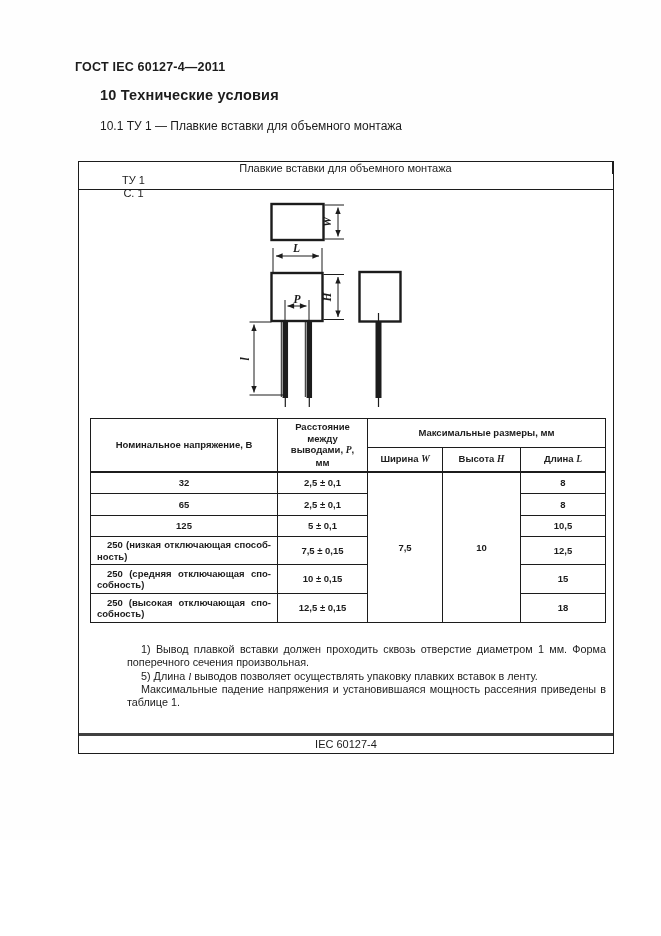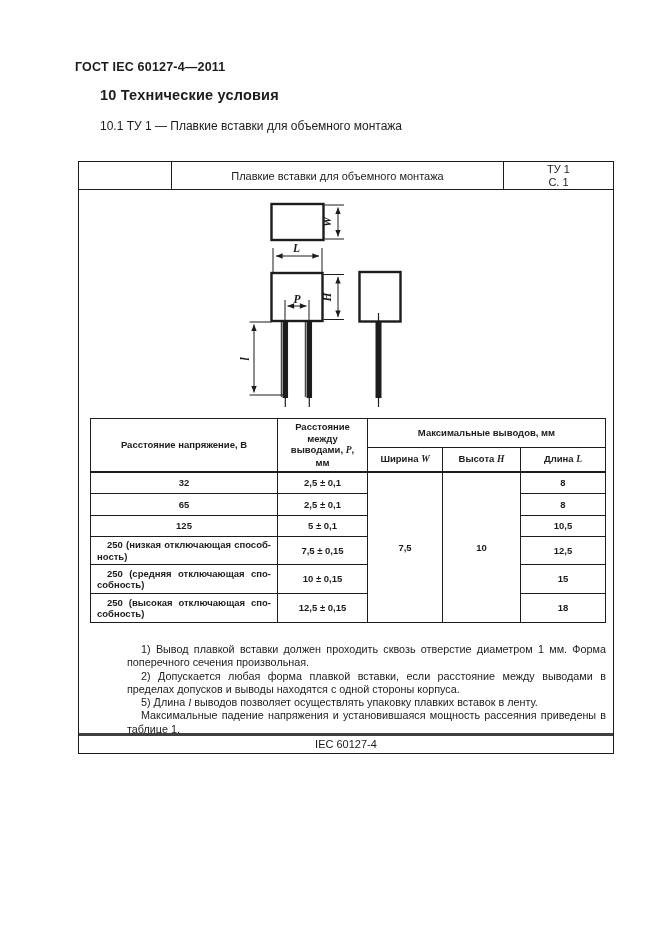--- a/index.html
+++ b/index.html
@@ -8,21 +8,21 @@
     font-family:"Liberation Sans", sans-serif; color:#1c1c1c; overflow:hidden;
   }
   .doc-number { position:absolute; left:75px; top:60px; font-size:12.5px; font-weight:bold; letter-spacing:.2px; }
   .h1 { position:absolute; left:100px; top:87px; font-size:14.5px; font-weight:bold; letter-spacing:.2px; }
   .h2 { position:absolute; left:100px; top:119px; font-size:12px; font-weight:normal; }
 
   .spec-box {
     position:absolute; left:78px; top:161px; width:534px; height:591px;
     border:1.5px solid #1c1c1c; background:#fff;
   }
-  .title-row { position:absolute; top:0; left:0; right:0; height:27px; border-bottom:1.5px solid #1c1c1c; display:flex; }
+  .title-row { position:absolute; top:0; left:0; right:0; height:27px; border-bottom:1.5px solid #1c1c1c; display:flex;flex-direction:column; }
   .title-cell-left { width:92px; border-right:1.5px solid #1c1c1c; }
   .title-cell-main { flex:1; display:flex; align-items:center; justify-content:center; font-size:11px; border-right:1.5px solid #1c1c1c; }
   .title-cell-ref { width:109px; display:flex; flex-direction:column; align-items:center; justify-content:center; font-size:11px; line-height:12.5px; }
 
   .drawing { position:absolute; left:0; top:28px; }
   .dim-label { font-family:"Liberation Serif", serif; font-style:italic; font-weight:bold; font-size:11.5px; fill:#1c1c1c; }
 
   table.spec-table {
     position:absolute; left:11px; top:256px; width:515px;
     border-collapse:collapse; table-layout:fixed; font-size:9.5px;
@@ -126,27 +126,27 @@
       <colgroup>
         <col style="width:187px">
           <col style="width:90px">
           <col style="width:75px">
           <col style="width:78px">
           <col style="width:85px">
       </colgroup>
       <tbody>
           <tr class="hdr1">
         <th rowspan="2" class="thickb">
-          <span>Расстояние напряжение, В</span>
+          <span>Номинальное напряжение, В</span>
         </th>
         <th rowspan="2" class="thickb">
           <span>Расстояние между выводами, </span><span class="sym">P</span><span>, мм</span>
         </th>
         <th colspan="3">
-          <span>Максимальные выводов, мм</span>
+          <span>Максимальные размеры, мм</span>
         </th>
       </tr>
       <tr class="hdr2">
         <th class="thickb">
           <span>Ширина </span><span class="sym">W</span>
         </th>
         <th class="thickb">
           <span>Высота </span><span class="sym">H</span>
         </th>
         <th class="thickb">
@@ -183,21 +183,20 @@
       <tr class="r6">
         <td class="wrapcell">250 (высокая отключающая спо­собность)</td>
         <td>12,5 ± 0,15</td>
         <td>18</td>
       </tr>
     </tbody>
       </table>
 
     <div class="notes">
       <p>1)  Вывод плавкой вставки должен проходить сквозь отверстие диаметром 1 мм. Форма попе­речного сечения произвольная.</p>
-      <p>2)  Допускается любая форма плавкой вставки, если расстояние между выводами в пределах допусков и выводы находятся с одной стороны корпуса.</p>
       <p><span>5)  Длина </span><span class="sym">l</span><span> выводов позволяет осуществлять упаковку плавких вставок в ленту.</span></p>
       <p>Максимальные падение напряжения и установившаяся мощность рассеяния приведены в таб­лице 1.</p>
     </div>
 
     <div class="box-footer">IEC 60127-4</div>
   </div>
 
   <div class="page-number">16</div>
 </div>
 

